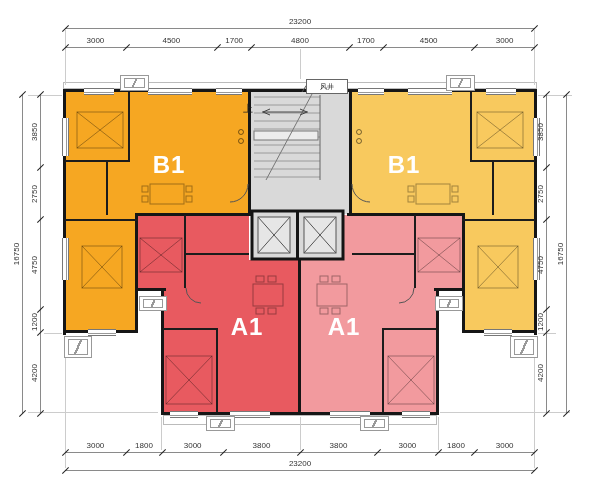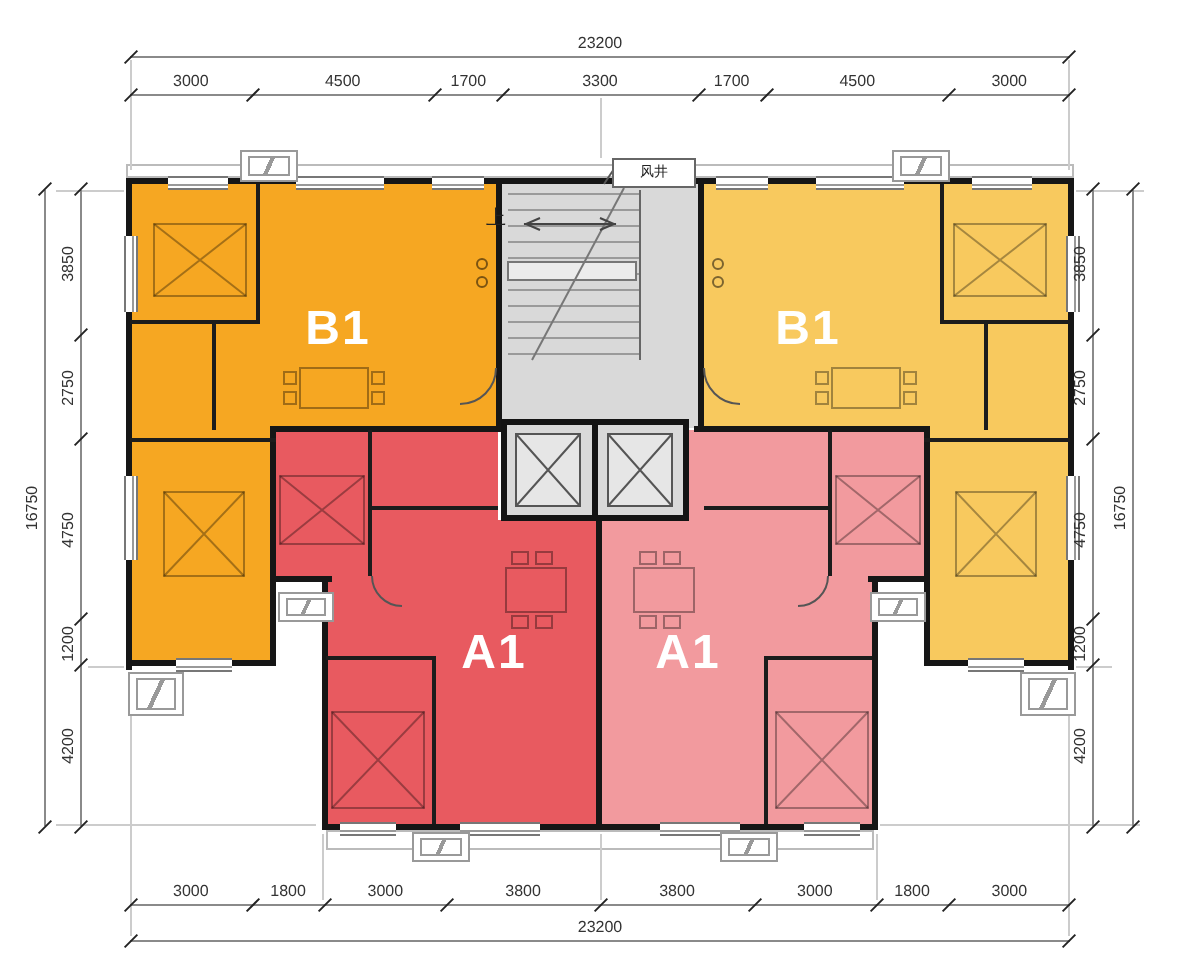--- a/index.html
+++ b/index.html
@@ -259,21 +259,21 @@
         <b class="lbl">4500</b>
       </div>
       <div class="seg" style="flex-grow: 1700;">
         <i class="line"></i>
         <i class="tick"></i>
         <b class="lbl">1700</b>
       </div>
       <div class="seg" style="flex-grow: 4800;">
         <i class="line"></i>
         <i class="tick"></i>
-        <b class="lbl">3300</b>
+        <b class="lbl">4800</b>
       </div>
       <div class="seg" style="flex-grow: 1700;">
         <i class="line"></i>
         <i class="tick"></i>
         <b class="lbl">1700</b>
       </div>
       <div class="seg" style="flex-grow: 4500;">
         <i class="line"></i>
         <i class="tick"></i>
         <b class="lbl">4500</b>

